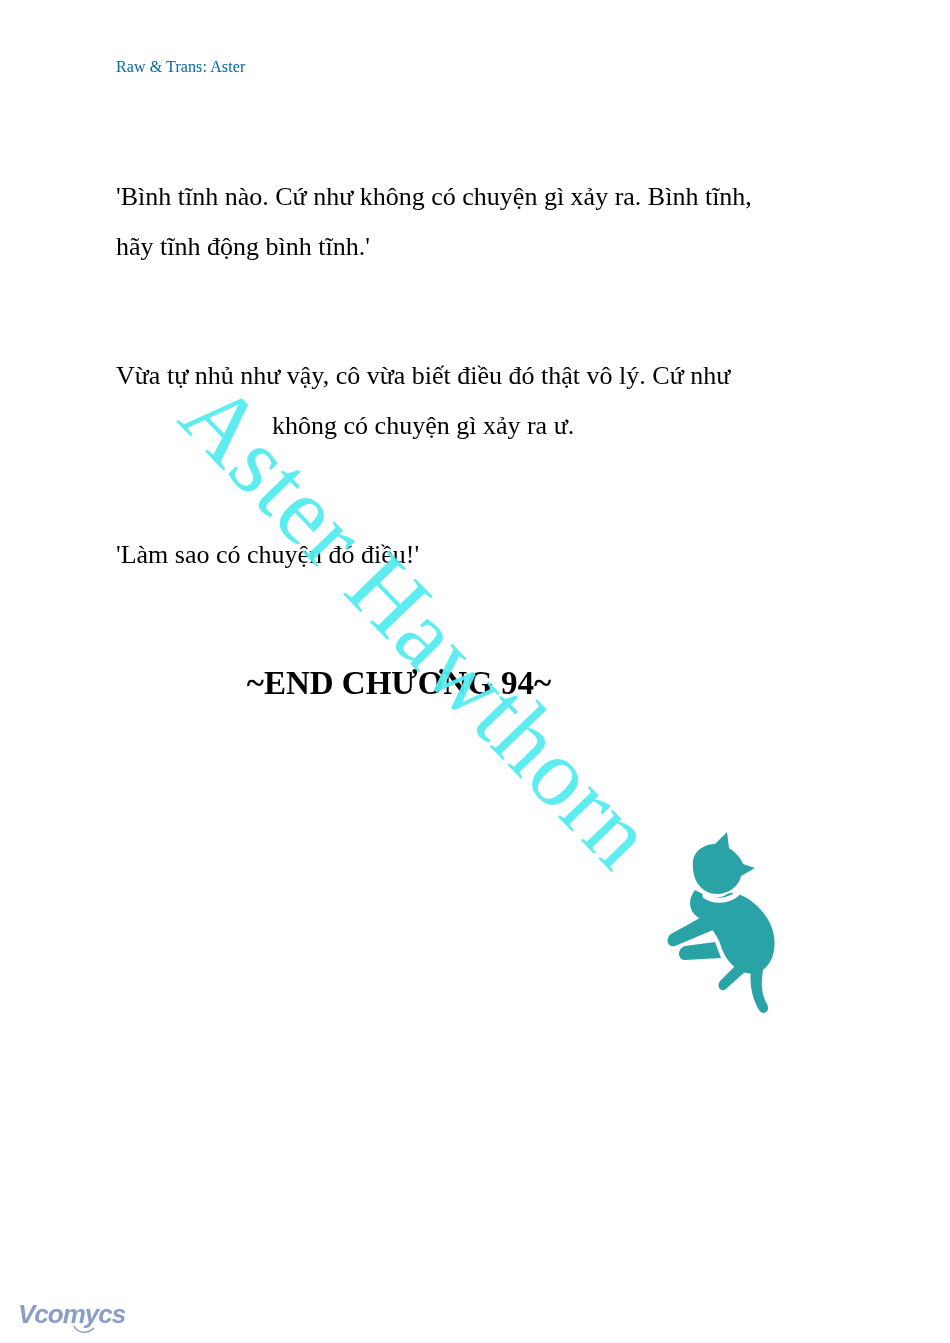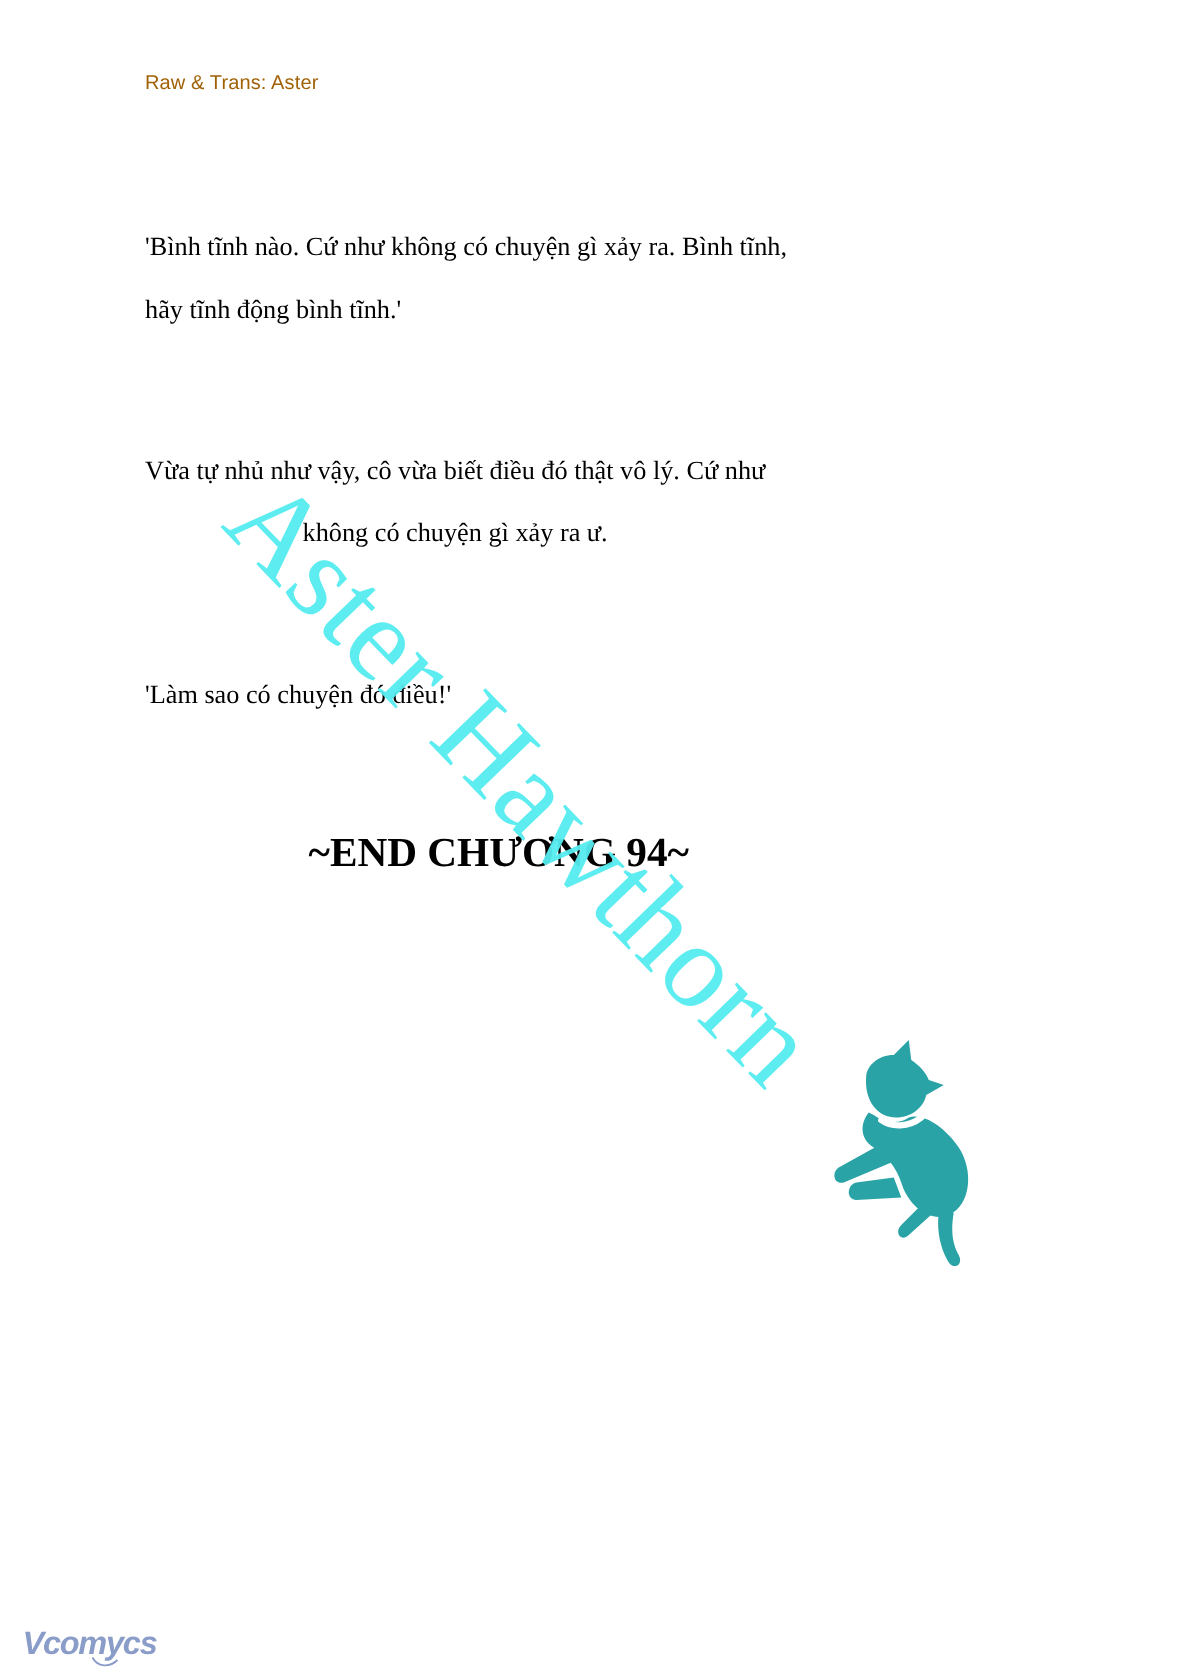--- a/index.html
+++ b/index.html
@@ -12,30 +12,30 @@
       height: 1343px;
       position: relative;
       overflow: hidden;
       font-family: "Liberation Serif", serif;
       color: #000;
     }
     .header-credit {
       position: absolute;
       left: 116px;
       top: 58px;
-      font-family: Liberation Sans, sans-serif;
+      font-family: Liberation Serif, serif;
       font-size: 16px;
-      color: #a16207;
+      color: #0369a1;
       letter-spacing: 0.1px;
     }
     .para {
       position: absolute;
       left: 116px;
       font-family: "Liberation Serif", serif;
-      font-size: 21px;
+      font-size: 26px;
       line-height: 50px;
       color: #000;
       white-space: nowrap;
     }
     .para .line { display: block; }
     #para1 { top: 172px; }
     #para2 { top: 351px; text-align: center; }
     #para3 { top: 530px; }
     .end-title {
       position: absolute;

